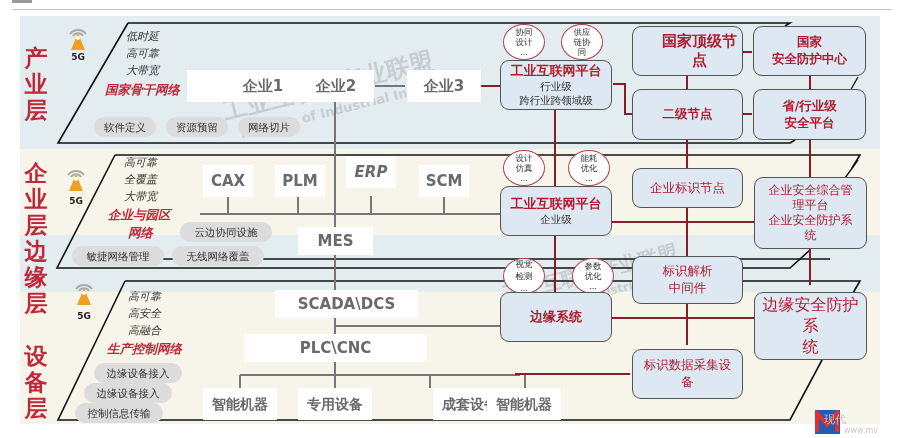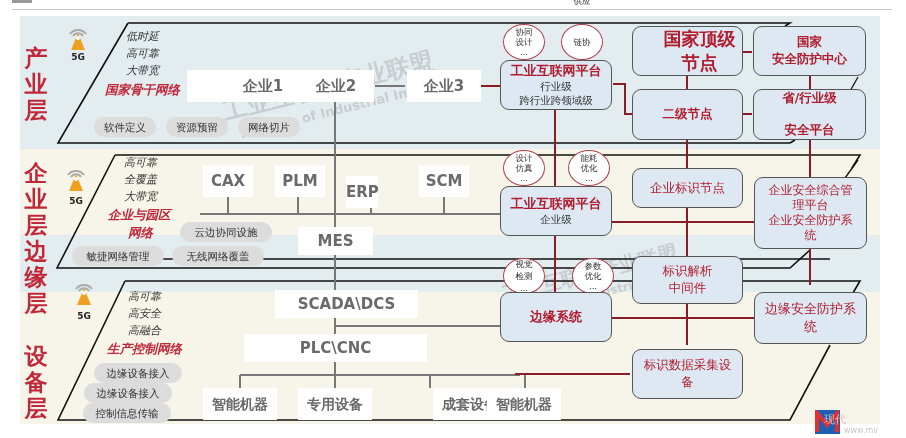--- a/index.html
+++ b/index.html
@@ -97,37 +97,37 @@
 <div class="abs pill" style="left:238px;top:117px;width:62px;">网络切片</div>
 <div class="abs wbox" style="left:187px;top:70px;width:74px;height:32px;line-height:32px;padding-left:39px;">企业1</div>
 <div class="abs wbox" style="left:298px;top:70px;width:76px;height:32px;line-height:32px;">企业2</div>
 <div class="abs wbox" style="left:407px;top:70px;width:74px;height:32px;line-height:32px;">企业3</div>
 
 <div class="abs circ" style="left:503px;top:24px;width:42px;height:36px;">
   <span>协同</span>
   <span>设计</span>
   <span>...</span>
 </div>
-<div class="abs circ" style="left:561px;top:24px;width:42px;height:36px;gap:31px;">
+<div class="abs circ" style="left:561px;top:24px;width:42px;height:36px;">
   <span>供应</span>
   <span>链协</span>
   <span>同</span>
 </div>
 <div class="abs rbox" style="left:500px;top:60px;width:112px;height:50px;">
   <span style="font-weight:bold;font-size:13px;">工业互联网平台</span>
   <span style="font-size:10.5px;color:#333;">行业级</span>
   <span style="font-size:10.5px;color:#333;">跨行业跨领域级</span>
 </div>
-<div class="abs rbox" style="left:632px;top:26px;width:111px;height:50px;font-weight:bold;font-size:18px;padding-left:24px;">国家顶级节点</div>
+<div class="abs rbox" style="left:632px;top:26px;width:111px;height:50px;font-weight:bold;font-size:15px;padding-left:24px;">国家顶级节点</div>
 <div class="abs rbox" style="left:632px;top:89px;width:111px;height:51px;font-weight:bold;font-size:12.5px;">二级节点</div>
 <div class="abs rbox" style="left:753px;top:26px;width:113px;height:50px;font-weight:bold;font-size:12.5px;">
   <span>国家</span>
   <span>安全防护中心</span>
 </div>
-<div class="abs rbox" style="left:753px;top:89px;width:113px;height:51px;font-weight:bold;font-size:12.5px;justify-content:space-between;">
+<div class="abs rbox" style="left:753px;top:89px;width:113px;height:51px;font-weight:bold;font-size:12.5px;">
   <span>省/行业级</span>
   <span>安全平台</span>
 </div>
 
 <div class="abs layer-label" style="left:22px;top:160px;">企业层</div>
 <svg class="abs ant" style="left:62px;top:165px;" viewBox="0 0 28 26">
   <path d="M6 10 A10 10 0 0 1 22 10" fill="none" stroke="#aaa" stroke-width="2"></path>
   <path d="M9 12 A6 6 0 0 1 19 12" fill="none" stroke="#aaa" stroke-width="2"></path>
   <polygon points="14,9 7,26 21,26" fill="#f0a020"></polygon>
   <circle cx="14" cy="14" r="2" fill="#fff"></circle>
@@ -136,21 +136,21 @@
 <div class="abs feat" style="left:124px;top:156px;">高可靠</div>
 <div class="abs feat" style="left:124px;top:173px;">全覆盖</div>
 <div class="abs feat" style="left:124px;top:190px;">大带宽</div>
 <div class="abs netname" style="left:108px;top:207px;">企业与园区</div>
 <div class="abs netname" style="left:128px;top:225px;">网络</div>
 <div class="abs pill" style="left:180px;top:222px;width:92px;">云边协同设施</div>
 <div class="abs pill" style="left:72px;top:246px;width:92px;">敏捷网络管理</div>
 <div class="abs pill" style="left:172px;top:246px;width:92px;">无线网络覆盖</div>
 <div class="abs wbox" style="left:203px;top:165px;width:50px;height:32px;line-height:32px;">CAX</div>
 <div class="abs wbox" style="left:275px;top:165px;width:50px;height:32px;line-height:32px;">PLM</div>
-<div class="abs wbox" style="left:346px;top:176px;width:32px;height:32px;line-height:32px;">ERP</div>
+<div class="abs wbox" style="left:346px;top:156px;width:50px;height:32px;line-height:32px;font-style:italic;">ERP</div>
 <div class="abs wbox" style="left:419px;top:165px;width:50px;height:32px;line-height:32px;">SCM</div>
 <div class="abs wbox" style="left:298px;top:227px;width:75px;height:28px;line-height:28px;">MES</div>
 
 <div class="abs circ" style="left:503px;top:150px;width:42px;height:36px;">
   <span>设计</span>
   <span>仿真</span>
   <span>...</span>
 </div>
 <div class="abs circ" style="left:568px;top:150px;width:42px;height:36px;">
   <span>能耗</span>
@@ -178,40 +178,40 @@
 <div class="abs circ" style="left:572px;top:258px;width:42px;height:36px;">
   <span>参数</span>
   <span>优化</span>
   <span>...</span>
 </div>
 <div class="abs rbox" style="left:500px;top:292px;width:112px;height:50px;font-weight:bold;font-size:13px;">边缘系统</div>
 <div class="abs rbox" style="left:632px;top:256px;width:111px;height:48px;font-size:12.5px;">
   <span>标识解析</span>
   <span>中间件</span>
 </div>
-<div class="abs rbox" style="left:754px;top:292px;width:113px;height:52px;font-size:13px;">
+<div class="abs rbox" style="left:754px;top:292px;width:113px;height:68px;font-size:16px;">
   <span>边缘安全防护系</span>
   <span>统</span>
 </div>
 
 <svg class="abs ant" style="left:70px;top:279px;" viewBox="0 0 28 26">
   <path d="M6 10 A10 10 0 0 1 22 10" fill="none" stroke="#aaa" stroke-width="2"></path>
   <path d="M9 12 A6 6 0 0 1 19 12" fill="none" stroke="#aaa" stroke-width="2"></path>
   <polygon points="14,9 7,26 21,26" fill="#f0a020"></polygon>
   <circle cx="14" cy="14" r="2" fill="#fff"></circle>
 </svg>
 <div class="abs g5" style="left:70px;top:311px;">5G</div>
 <div class="abs layer-label" style="left:22px;top:343px;">设备层</div>
 <div class="abs feat" style="left:128px;top:290px;">高可靠</div>
 <div class="abs feat" style="left:128px;top:307px;">高安全</div>
 <div class="abs feat" style="left:128px;top:324px;">高融合</div>
 <div class="abs netname" style="left:107px;top:341px;">生产控制网络</div>
 <div class="abs pill" style="left:94px;top:363px;width:88px;">边缘设备接入</div>
 <div class="abs pill" style="left:84px;top:383px;width:88px;">边缘设备接入</div>
-<div class="abs pill" style="left:83px;top:403px;width:88px;">控制信息传输</div>
+<div class="abs pill" style="left:75px;top:403px;width:88px;">控制信息传输</div>
 <div class="abs wbox" style="left:275px;top:290px;width:143px;height:28px;line-height:28px;">SCADA\DCS</div>
 <div class="abs wbox" style="left:244px;top:334px;width:183px;height:28px;line-height:28px;">PLC\CNC</div>
 <div class="abs wbox" style="left:203px;top:388px;width:74px;height:32px;line-height:32px;font-size:14px;">智能机器</div>
 <div class="abs wbox" style="left:298px;top:388px;width:74px;height:32px;line-height:32px;font-size:14px;">专用设备</div>
 <div class="abs wbox" style="left:393px;top:388px;width:74px;height:32px;line-height:32px;font-size:14px;margin-left:40px;">成套设备</div>
 <div class="abs wbox" style="left:487px;top:388px;width:74px;height:32px;line-height:32px;font-size:14px;">智能机器</div>
 <div class="abs rbox" style="left:632px;top:349px;width:111px;height:50px;font-size:12.5px;">
   <span>标识数据采集设</span>
   <span>备</span>
 </div>

